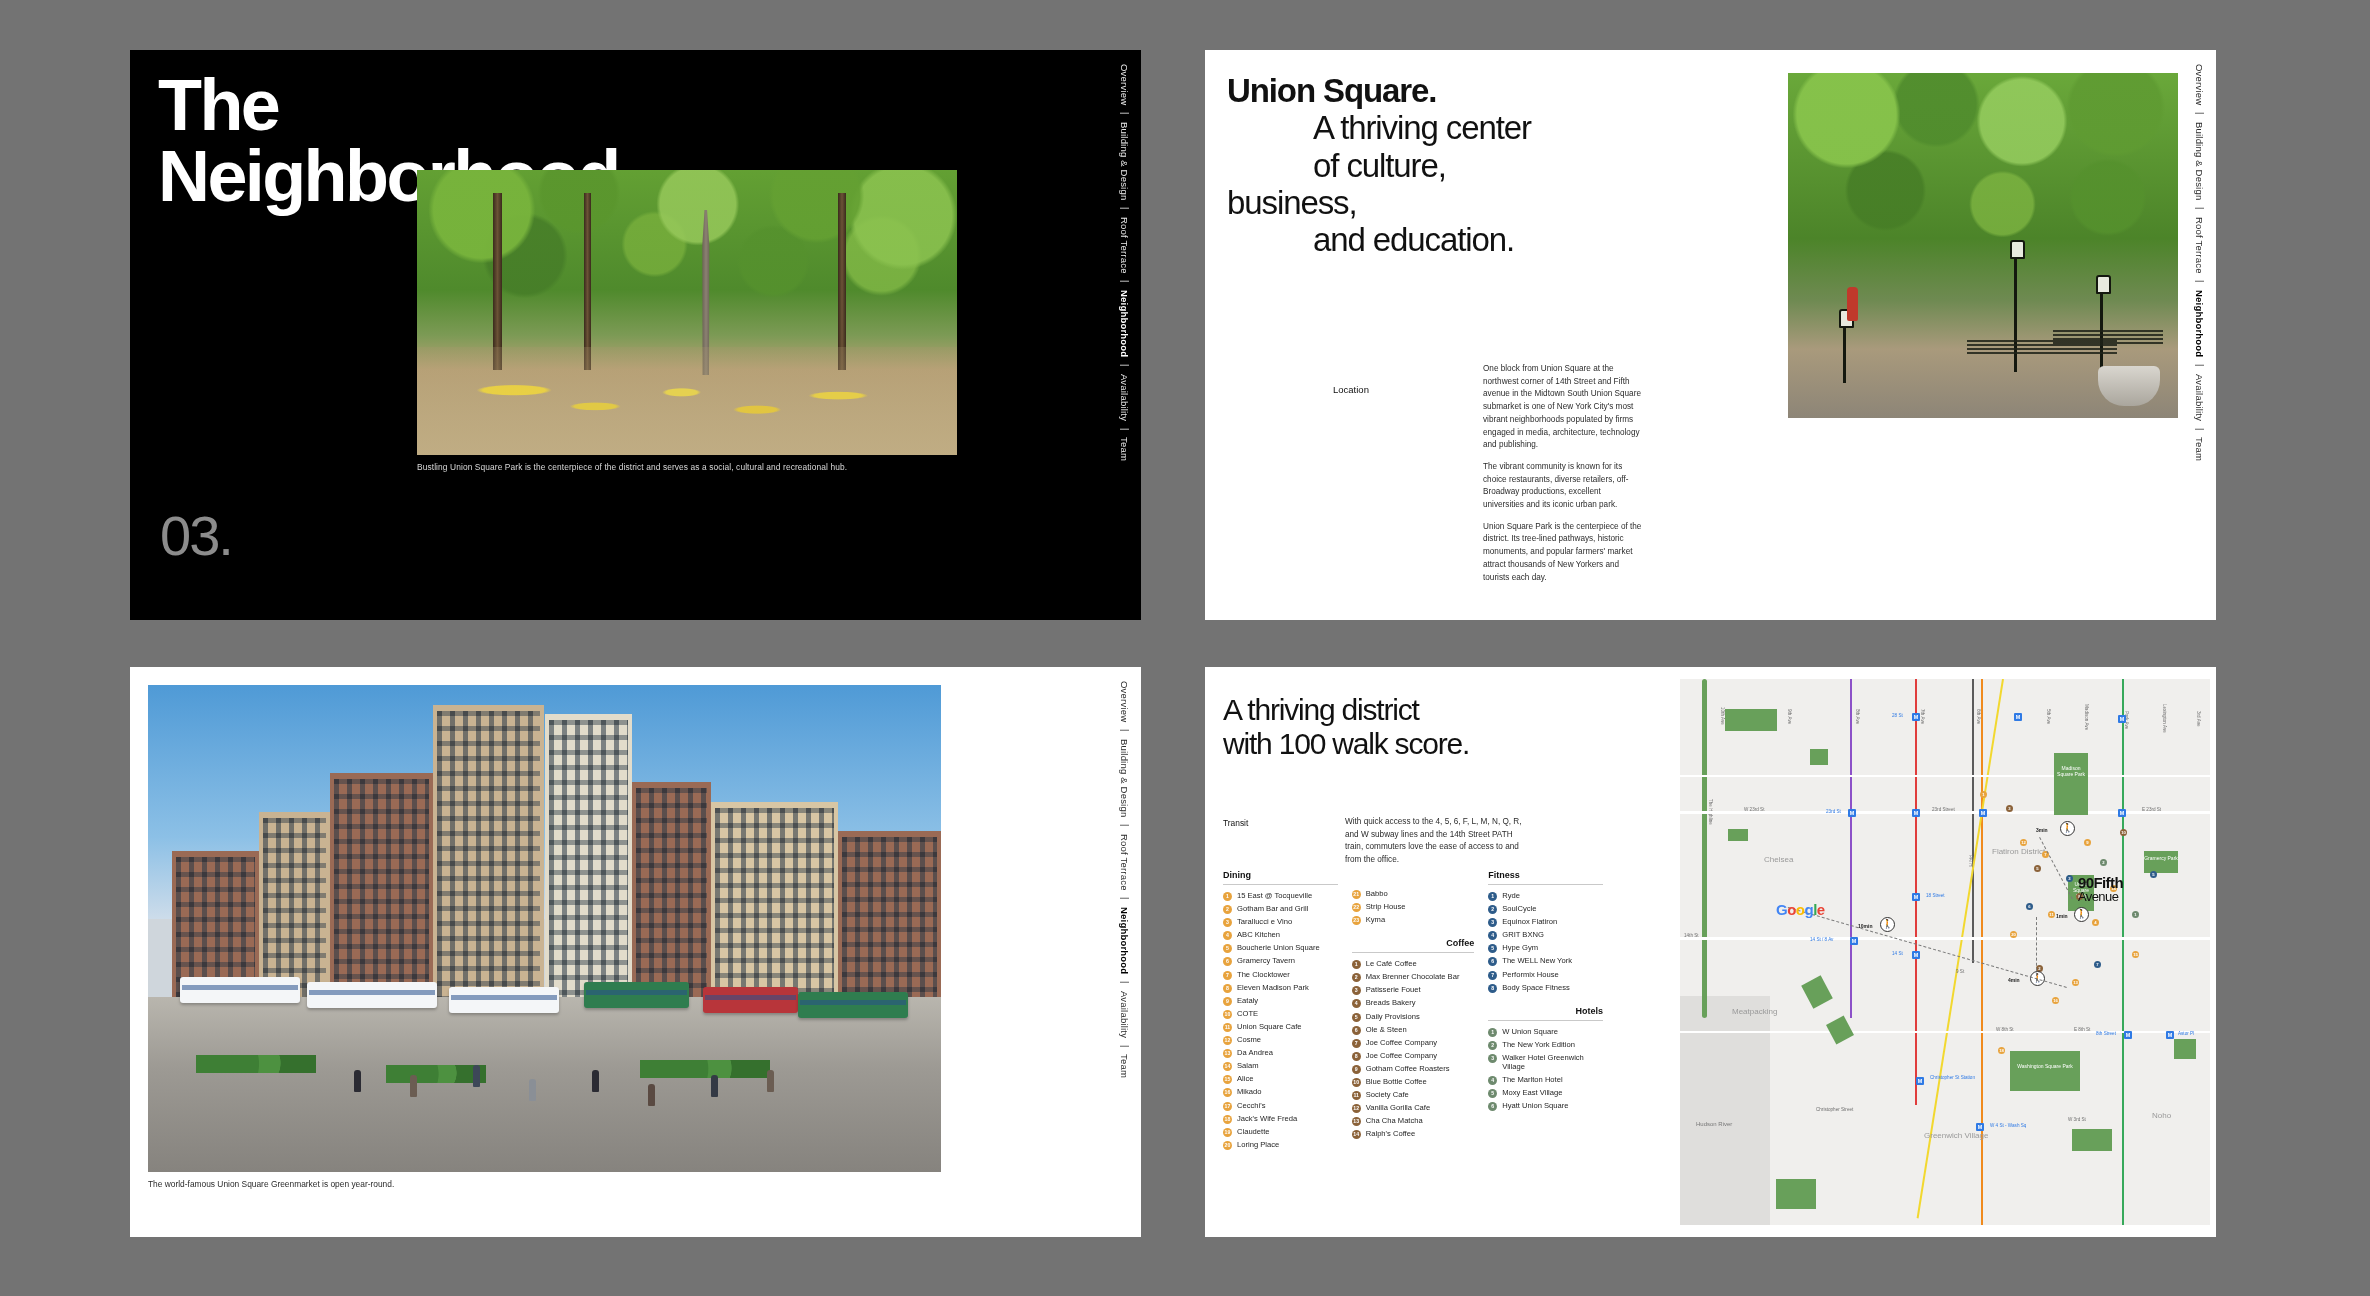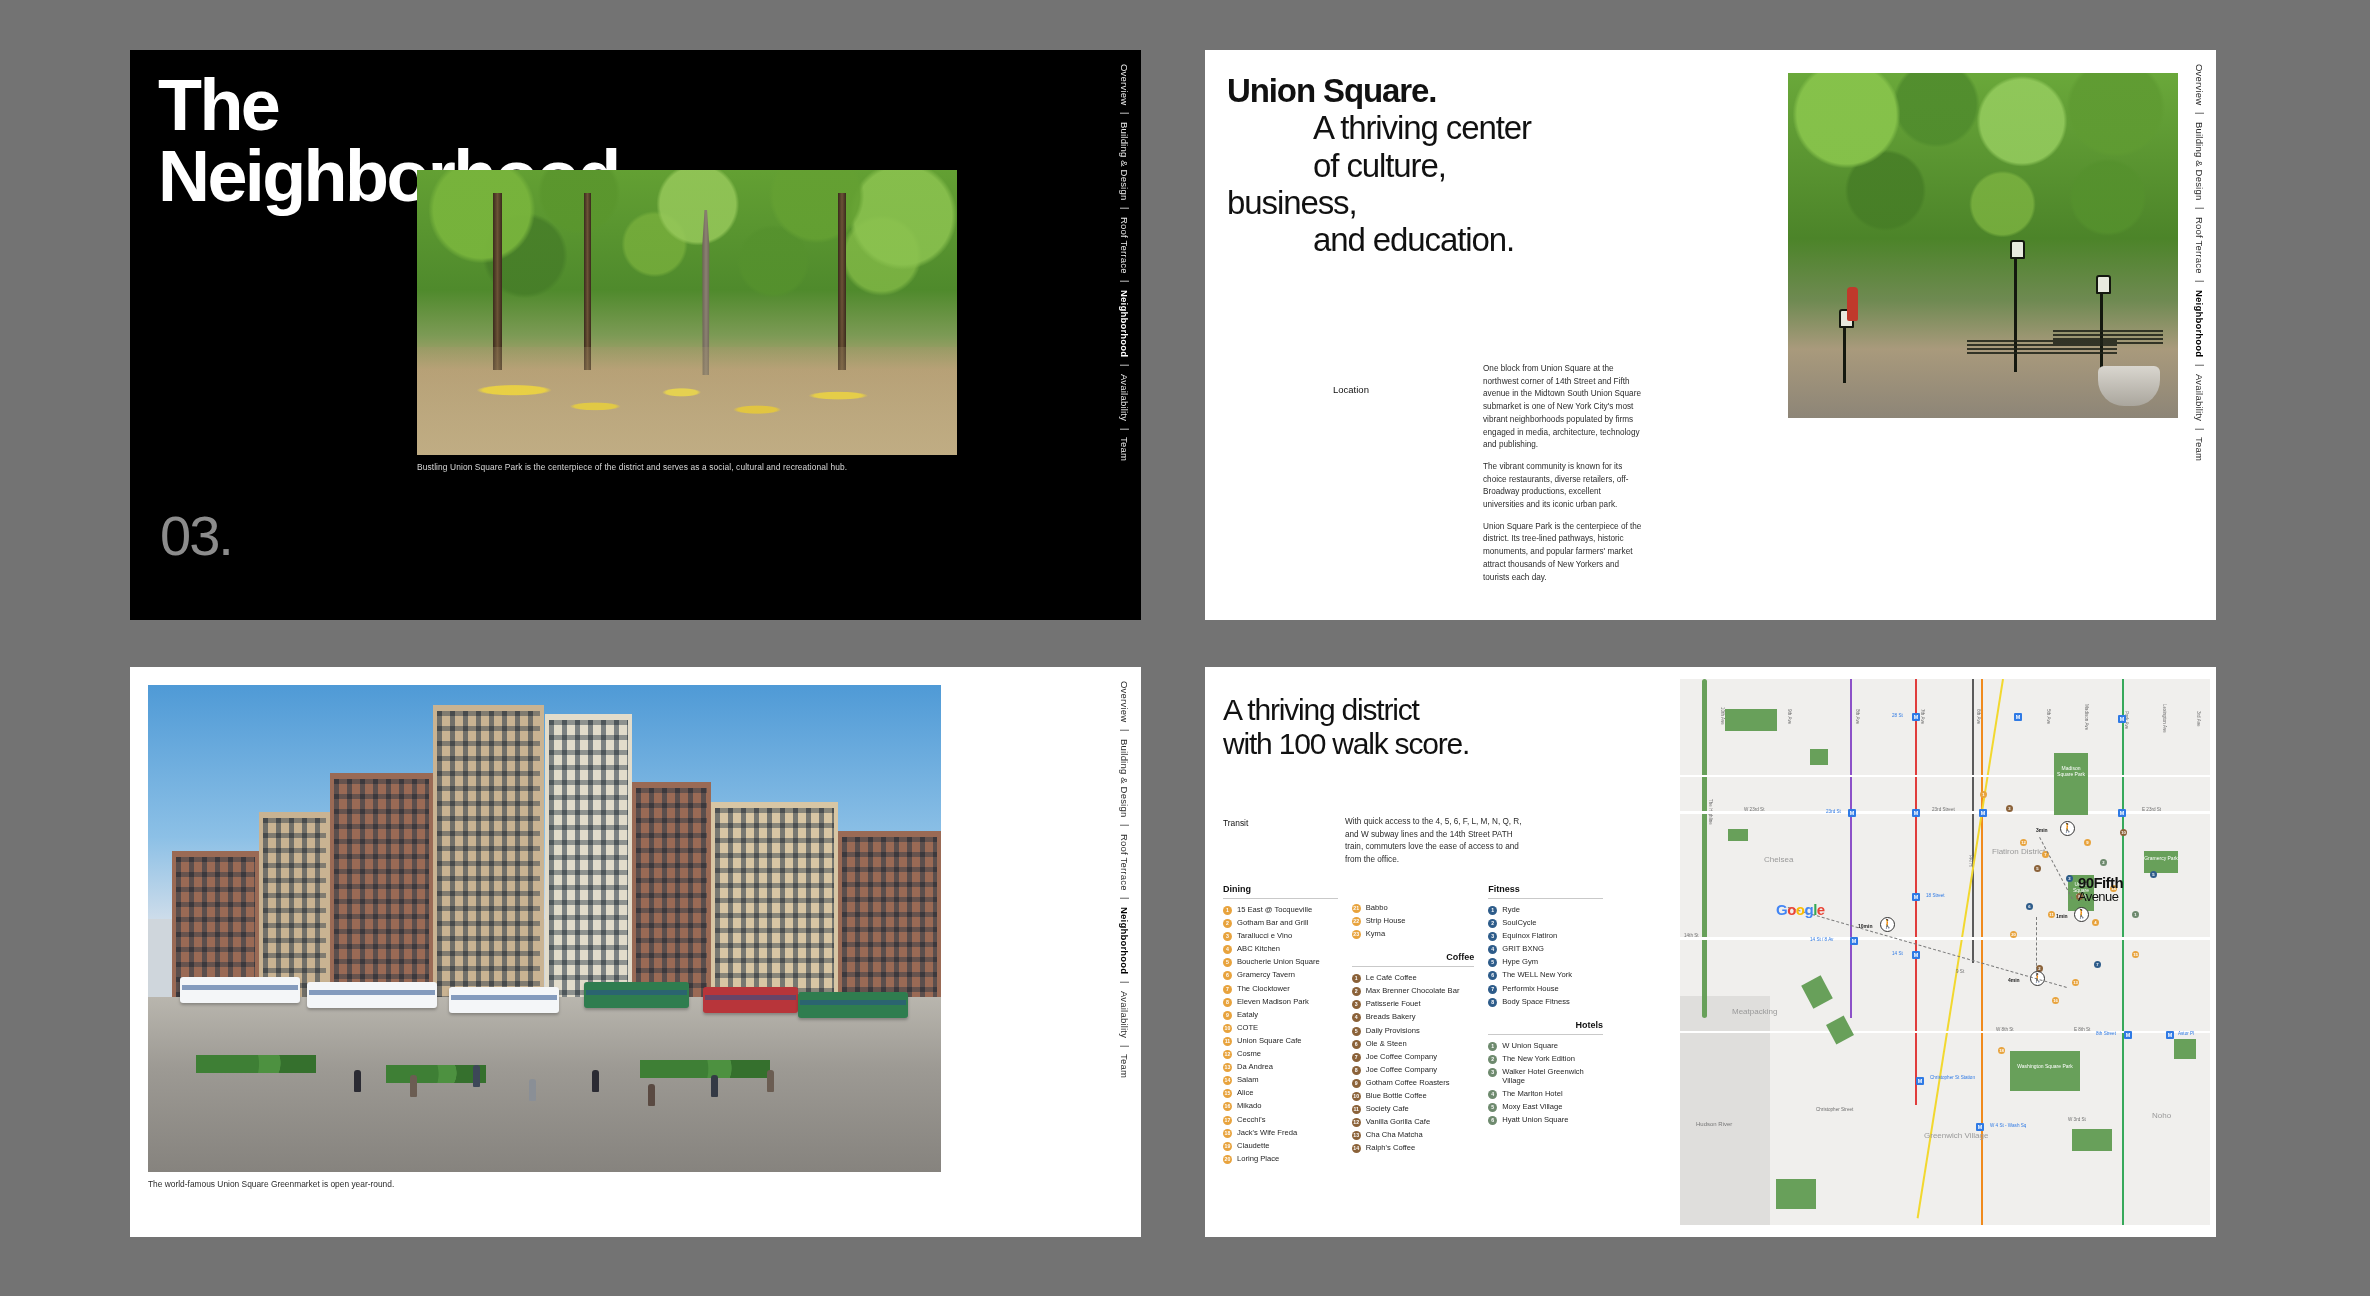--- a/index.html
+++ b/index.html
@@ -182,21 +182,21 @@
   .s2-loc-body p + p { margin-top: 9px; }
 
   
   .s4-head {
     position: absolute; left: 18px; top: 26px; width: 430px;
     font-size: 30px; line-height: 1.12; letter-spacing: -1.2px; color: #111;
   }
   .s4-transit-label { position: absolute; left: 18px; top: 151px; font-size: 8.4px; color: #111; }
   .s4-transit-body { position: absolute; left: 140px; top: 149px; width: 185px; font-size: 8.2px; line-height: 1.55; color: #2c2c2c; }
 
-  .amen { position: absolute; left: 18px; top: 217px; width: 380px; display: flex; gap: 14px; }
+  .amen { position: absolute; left: 18px; top: 203px; width: 380px; display: flex; gap: 14px; }
   .amen-col { width: 118px; }
   .amen-col.wide { width: 126px; }
   .cat-title { font-size: 9px; font-weight: bold; color: #111; padding-bottom: 4px; }
   .cat-rule { border-bottom: 1px solid #c9c9c9; margin-bottom: 7px; }
   .cat-title.spaced { margin-top: 13px; text-align: right; }
   .amen-item { display: flex; align-items: flex-start; gap: 5px; margin-bottom: 4.1px; }
   .amen-num {
     flex: 0 0 auto; width: 9px; height: 9px; border-radius: 50%;
     color: #fff; font-size: 5.2px; line-height: 9px; text-align: center; font-weight: bold;
   }

